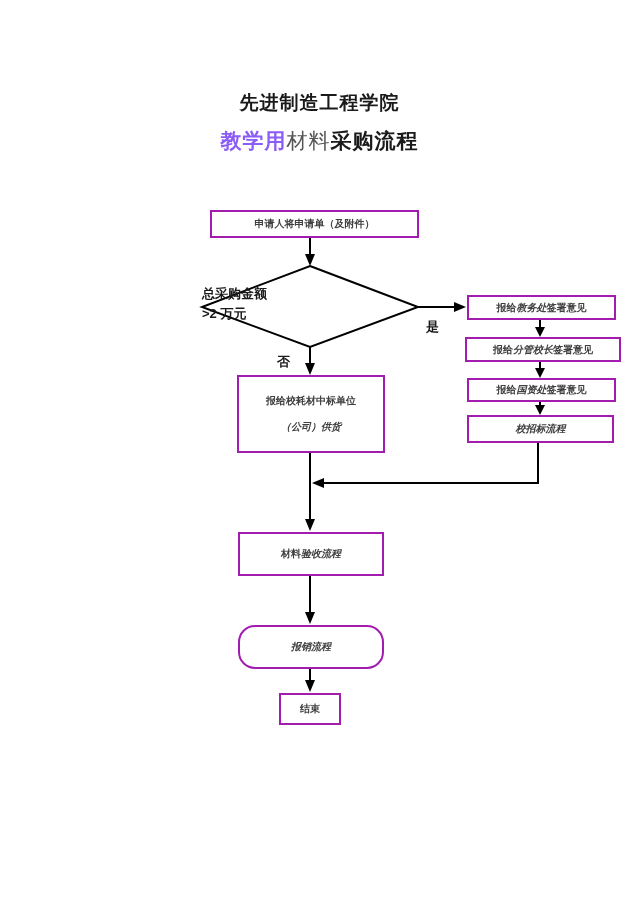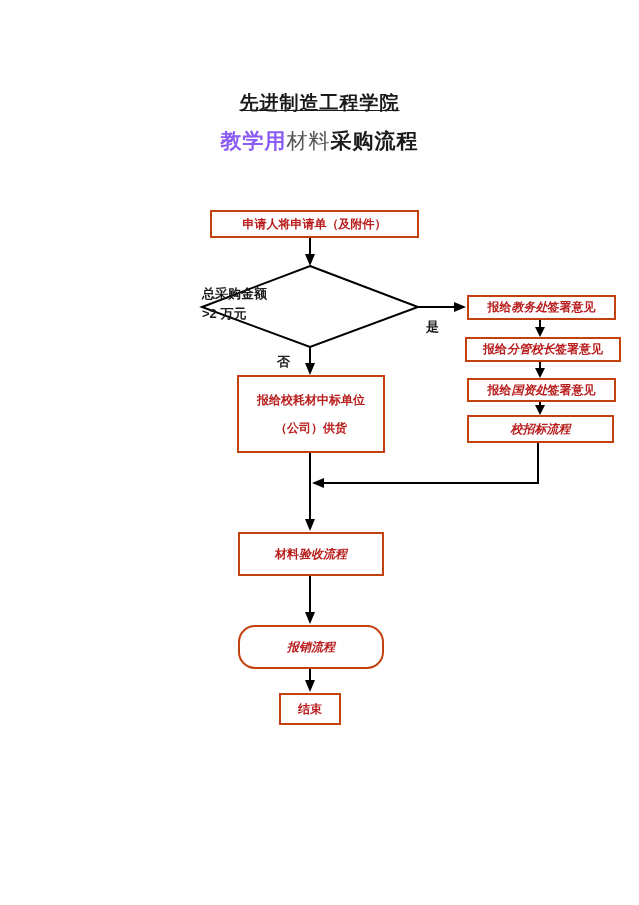--- a/index.html
+++ b/index.html
@@ -23,49 +23,48 @@
   .abs { position: absolute; }
   .title1 {
     left: 0; top 0;
     width: 639px;
     top: 90px;
     text-align: center;
     font-size: 19px;
     font-weight: 700;
     color: #1a1a1a;
     letter-spacing: 1px;
-    text-decoration: underline;
   }
   .title2 {
     left: 0;
     top: 127px;
     width: 639px;
     text-align: center;
     font-size: 21px;
     font-weight: 700;
     letter-spacing: 1px;
   }
   .node {
     position: absolute;
     background: #ffffff;
-    border: 2px solid #c2410c;
+    border: 2px solid #a21caf;
     box-sizing: border-box;
     display: flex;
     align-items: center;
     justify-content: center;
-    font-size: 12px;
+    font-size: 10px;
     font-weight: 700;
-    color: #b91c1c;
+    color: #404040;
     text-align: center;
     line-height: 1.2;
   }
   .node .seg-italic { font-style: italic; }
   .twolines { flex-direction: column; }
   .twolines .row { display: block; }
-  .node2 .row + .row { margin-top: 14px; }
+  .node2 .row + .row { margin-top: 14px; font-style: italic; }
   .dtext {
     position: absolute;
     left: 202px;
     top: 284px;
     width: 216px;
     text-align: left;
     font-size: 13px;
     font-weight: 700;
     color: #1a1a1a;
     line-height: 1.55;

